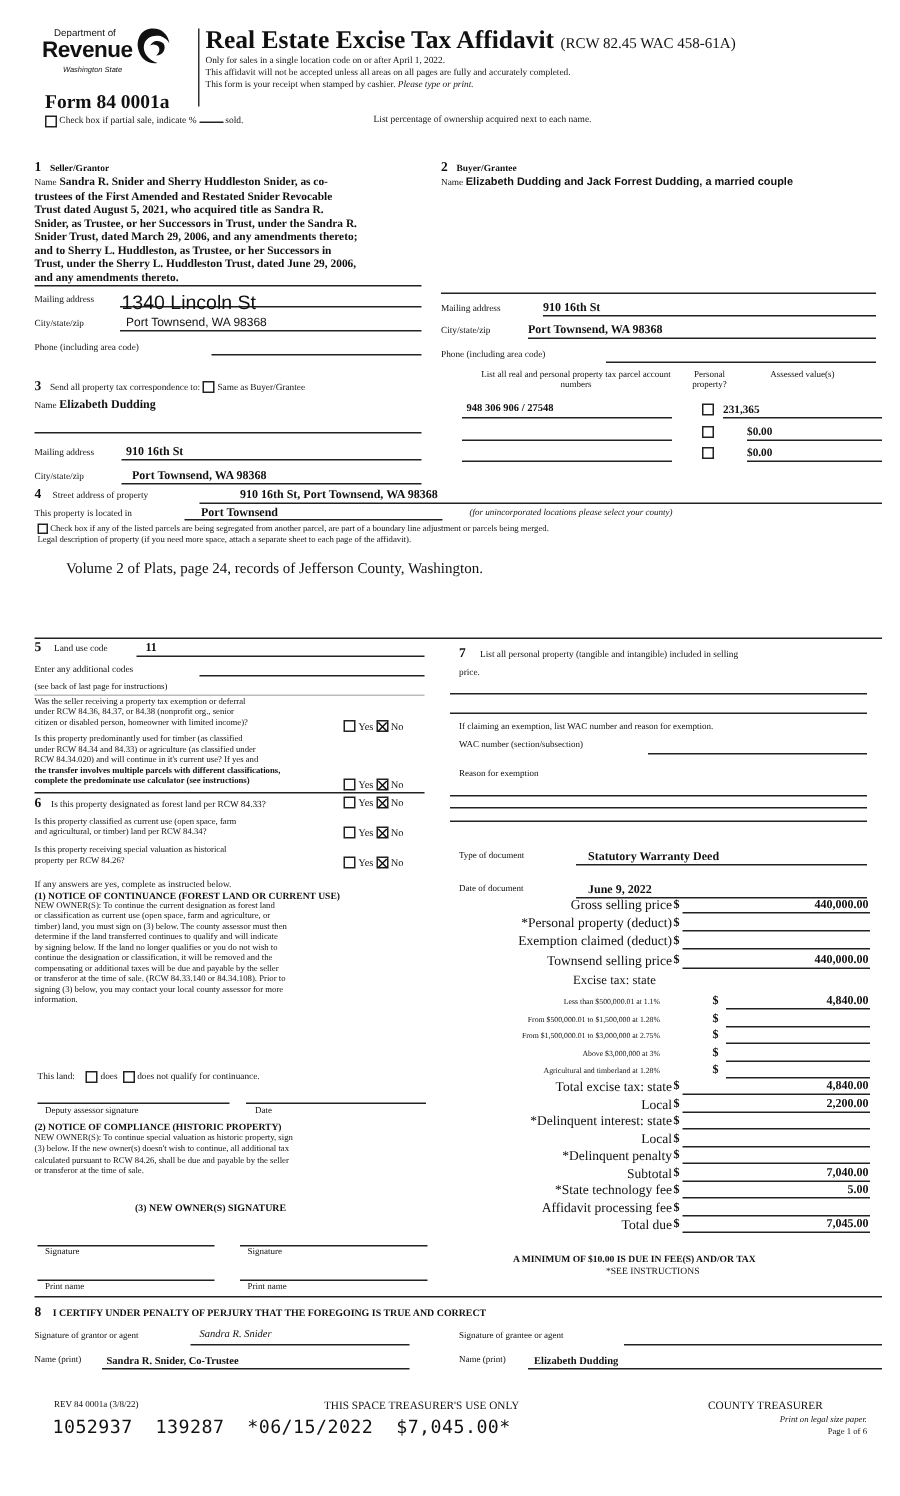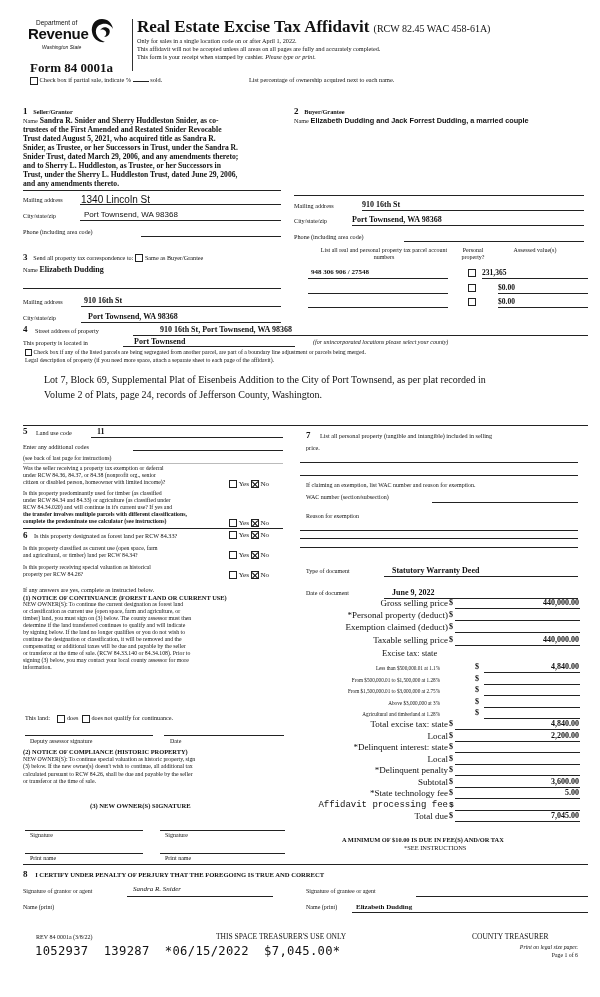--- a/index.html
+++ b/index.html
@@ -72,21 +72,21 @@
   <span class="b">Trust dated August 5, 2021, who acquired title as Sandra R.</span><br>
   <span class="b">Snider, as Trustee, or her Successors in Trust, under the Sandra R.</span><br>
   <span class="b">Snider Trust, dated March 29, 2006, and any amendments thereto;</span><br>
   <span class="b">and to Sherry L. Huddleston, as Trustee, or her Successors in</span><br>
   <span class="b">Trust, under the Sherry L. Huddleston Trust, dated June 29, 2006,</span><br>
   <span class="b">and any amendments thereto.</span>
 </div>
 <div class="hline" style="left:23px;top:190px;width:258px;"></div>
 <div class="abs" style="left:23px;top:194px;width:258px;height:12px;">
   <span class="abs lbl" style="left:0;top:2px;">Mailing address</span>
-  <span class="abs ul sans" style="left:57px;right:0;top:0;height:11px;font-size:10px;padding-left:1px;">1340 Lincoln St</span>
+  <span class="abs ul sans" style="left:57px;right:0;top:0;height:11px;font-size:13px;padding-left:1px;">1340 Lincoln St</span>
 </div>
 <div class="abs" style="left:23px;top:210px;width:258px;height:12px;">
   <span class="abs lbl" style="left:0;top:2px;">City/state/zip</span>
   <span class="abs ul sans" style="left:57px;right:0;top:0;height:11px;font-size:8px;padding-left:4px;">Port Townsend, WA 98368</span>
 </div>
 <div class="abs" style="left:23px;top:226px;width:258px;height:12px;">
   <span class="abs lbl" style="left:0;top:2px;">Phone (including area code)</span>
   <span class="abs ul" style="left:118px;right:0;top:0;height:11px;"></span>
 </div>
 
@@ -161,21 +161,20 @@
   <span class="abs lbl" style="left:0;top:2px;">This property is located in</span>
   <span class="abs ul val" style="left:100px;width:172px;top:0;height:10px;padding-left:11px;font-family:Liberation Serif, serif;">Port Townsend</span>
   <span class="abs" style="left:290px;top:2px;font-size:6px;font-style:italic;">(for unincorporated locations please select your county)</span>
 </div>
 <div class="abs" style="left:25px;top:349px;white-space:nowrap;font-size:5.8px;">
   <span class="cb" style="width:7px;height:7px;"></span>
   <span>Check box if any of the listed parcels are being segregated from another parcel, are part of a boundary line adjustment or parcels being merged.</span>
 </div>
 <div class="abs" style="left:25px;top:357px;font-size:5.8px;white-space:nowrap;">Legal description of property (if you need more space, attach a separate sheet to each page of the affidavit).</div>
 <div class="abs" style="left:44px;top:372px;font-size:10px;line-height:15px;white-space:nowrap;">
-  <div>Lot 7, Block 69, Supplemental Plat of Eisenbeis Addition to the City of Port Townsend, as per plat recorded in</div>
   <div>Volume 2 of Plats, page 24, records of Jefferson County, Washington.</div>
 </div>
 
 <div class="hline" style="left:23px;top:425px;width:565px;"></div>
 <div class="abs" style="left:23px;top:427px;width:260px;height:12px;">
   <span class="abs secnum" style="left:0;top:-1px;">5</span>
   <span class="abs lbl" style="left:13px;top:2px;">Land use code</span>
   <span class="abs ul val" style="left:68px;right:0;top:0;height:11px;padding-left:6px;">11</span>
 </div>
 <div class="abs" style="left:23px;top:441px;width:260px;height:11px;">
@@ -314,21 +313,21 @@
   <span class="tl">*Personal property (deduct)</span>
   <span class="ds">$</span>
   <span class="tv"></span>
 </div>
 <div class="tax-row" style="top:622px;">
   <span class="tl">Exemption claimed (deduct)</span>
   <span class="ds">$</span>
   <span class="tv"></span>
 </div>
 <div class="tax-row" style="top:635px;">
-  <span class="tl">Taxable selling price</span>
+  <span class="tl">Townsend selling price</span>
   <span class="ds">$</span>
   <span class="tv">440,000.00</span>
 </div>
 <div class="abs" style="left:382px;top:648px;font-size:8.5px;">Excise tax:  state</div>
 
 <div class="tax-row" style="top:662px;">
   <span class="tl small">Less than $500,000.01 at 1.1%</span>
   <span class="ds small">$</span>
   <span class="tv small">4,840.00</span>
 </div>
@@ -374,28 +373,28 @@
   <span class="tv"></span>
 </div>
 <div class="tax-row" style="top:765px;">
   <span class="tl">*Delinquent penalty</span>
   <span class="ds">$</span>
   <span class="tv"></span>
 </div>
 <div class="tax-row" style="top:777px;">
   <span class="tl">Subtotal</span>
   <span class="ds">$</span>
-  <span class="tv">3,600.00</span>
+  <span class="tv">7,040.00</span>
 </div>
 <div class="tax-row" style="top:788px;">
   <span class="tl">*State technology fee</span>
   <span class="ds">$</span>
   <span class="tv">5.00</span>
 </div>
-<div class="tax-row" style="top:800px;font-family:Liberation Mono, monospace;">
+<div class="tax-row" style="top:800px;">
   <span class="tl">Affidavit processing fee</span>
   <span class="ds">$</span>
   <span class="tv"></span>
 </div>
 <div class="tax-row" style="top:811px;">
   <span class="tl">Total due</span>
   <span class="ds">$</span>
   <span class="tv">7,045.00</span>
 </div>
 <div class="abs b" style="left:342px;top:836px;font-size:6.4px;">A MINIMUM OF $10.00 IS DUE IN FEE(S) AND/OR TAX</div>
@@ -409,20 +408,21 @@
 <div class="abs" style="left:23px;top:885px;width:250px;height:12px;">
   <span class="abs" style="left:0;top:3px;font-size:6px;">Signature of grantor or agent</span>
   <span class="abs ul" style="left:104px;right:0;top:0;height:12px;font-style:italic;font-size:7px;padding-left:6px;">Sandra R. Snider</span>
 </div>
 <div class="abs" style="left:306px;top:885px;width:282px;height:12px;">
   <span class="abs" style="left:0;top:3px;font-size:6px;">Signature of grantee or agent</span>
   <span class="abs ul" style="left:110px;right:0;top:0;height:12px;"></span>
 </div>
 <div class="abs" style="left:23px;top:901px;width:250px;height:12px;">
   <span class="abs" style="left:0;top:3px;font-size:6px;">Name (print)</span>
+  <span class="abs ul b" style="left:45px;right:0;top:0;height:12px;font-size:7px;padding-left:3px;padding-top:2px;">Sandra R. Snider, Co-Trustee</span>
 </div>
 <div class="abs" style="left:306px;top:901px;width:282px;height:12px;">
   <span class="abs" style="left:0;top:3px;font-size:6px;">Name (print)</span>
   <span class="abs ul b" style="left:46px;right:0;top:0;height:12px;font-size:7px;padding-left:4px;padding-top:2px;">Elizabeth  Dudding</span>
 </div>
 
 <div class="abs" style="left:36px;top:934px;font-size:6px;">REV 84 0001a (3/8/22)</div>
 <div class="abs" style="left:216px;top:932px;font-size:7.5px;">THIS SPACE TREASURER'S USE ONLY</div>
 <div class="abs" style="left:472px;top:932px;font-size:7.5px;">COUNTY TREASURER</div>
 <div class="abs" style="right:22px;top:944px;font-size:5.8px;font-style:italic;">Print on legal size paper.</div>

